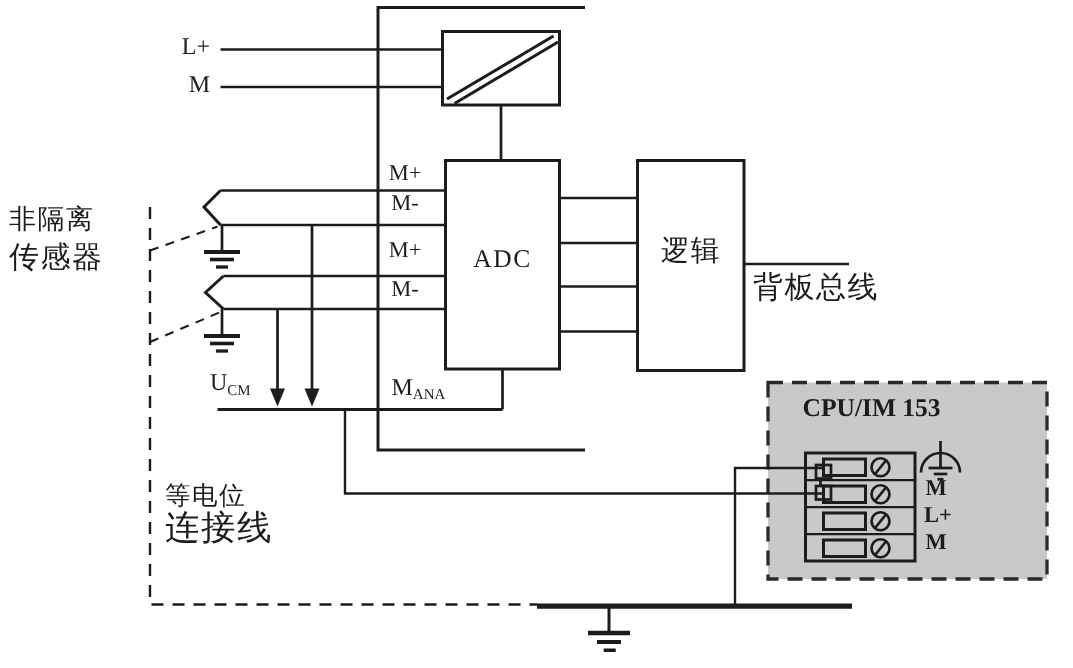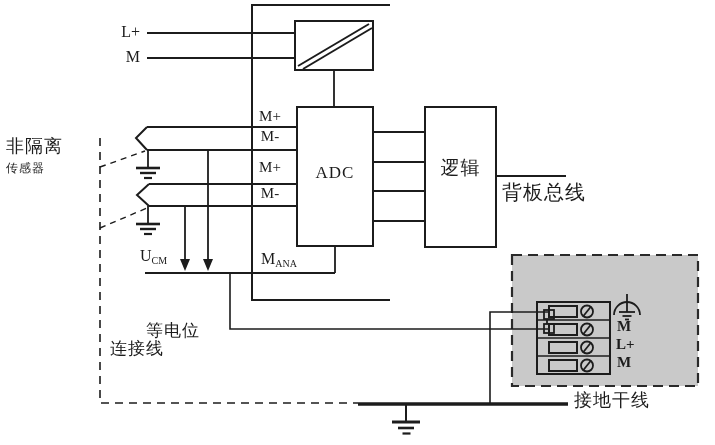--- a/index.html
+++ b/index.html
@@ -132,35 +132,35 @@
       <line x1="392" y1="422" x2="420" y2="422" stroke-width="3"></line>
       <line x1="398" y1="428" x2="414" y2="428" stroke-width="2.6"></line>
       <line x1="402.5" y1="433.5" x2="410.5" y2="433.5" stroke-width="2.2"></line>
     </g>
   </svg>
 
   <div class="lbl latin" style="left:106px;top:24px;width:34px;text-align:right;">L+</div>
   <div class="lbl latin" style="left:106px;top:49px;width:34px;text-align:right;">M</div>
 
   <div class="lbl cjk" style="left:6px;top:137px;font-size:18px;">非隔离</div>
-  <div class="lbl cjk" style="left:6px;top:162px;font-size:12px;">传感器</div>
+  <div class="lbl cjk" style="left:6px;top:162px;font-size:20px;">传感器</div>
 
   <div class="lbl rowlbl" style="left:250px;top:109px;">M+</div>
   <div class="lbl rowlbl" style="left:250px;top:129px;">M-</div>
   <div class="lbl rowlbl" style="left:250px;top:160px;">M+</div>
   <div class="lbl rowlbl" style="left:250px;top:186px;">M-</div>
 
   <div class="lbl cjk center" style="left:425px;top:158px;width:71px;font-size:19px;">逻辑</div>
   <div class="lbl latin center" style="left:297px;top:164px;width:76px;font-size:17px;letter-spacing:1px;">ADC</div>
   <div class="lbl cjk" style="left:502px;top:182px;font-size:20px;">背板总线</div>
 
   <div class="lbl" style="left:140px;top:248px;font-size:16px;"><span>U</span><span class="sub">CM</span></div>
   <div class="lbl" style="left:261px;top:251px;font-size:16px;"><span>M</span><span class="sub">ANA</span></div>
 
-  <div class="lbl cjk" style="left:110px;top:322px;font-size:17px;margin-left:36px;">等电位</div>
-  <div class="lbl cjk" style="left:110px;top:340px;font-size:17px;">连接线</div>
+  <div class="lbl cjk" style="left:110px;top:322px;font-size:17px;">等电位</div>
+  <div class="lbl cjk" style="left:110px;top:340px;font-size:23px;">连接线</div>
 
+  <div class="lbl latin bold" style="left:535px;top:263px;font-size:17px;">CPU/IM 153</div>
   <div class="lbl bold" style="left:617px;top:319px;font-size:15px;">M</div>
   <div class="lbl bold" style="left:616px;top:337px;font-size:15px;">L+</div>
   <div class="lbl bold" style="left:617px;top:355px;font-size:15px;">M</div>
 
-  <div class="lbl cjk" style="left:574px;top:391px;font-size:18px;">接地干线</div>
 </div>
 
 </body></html>

